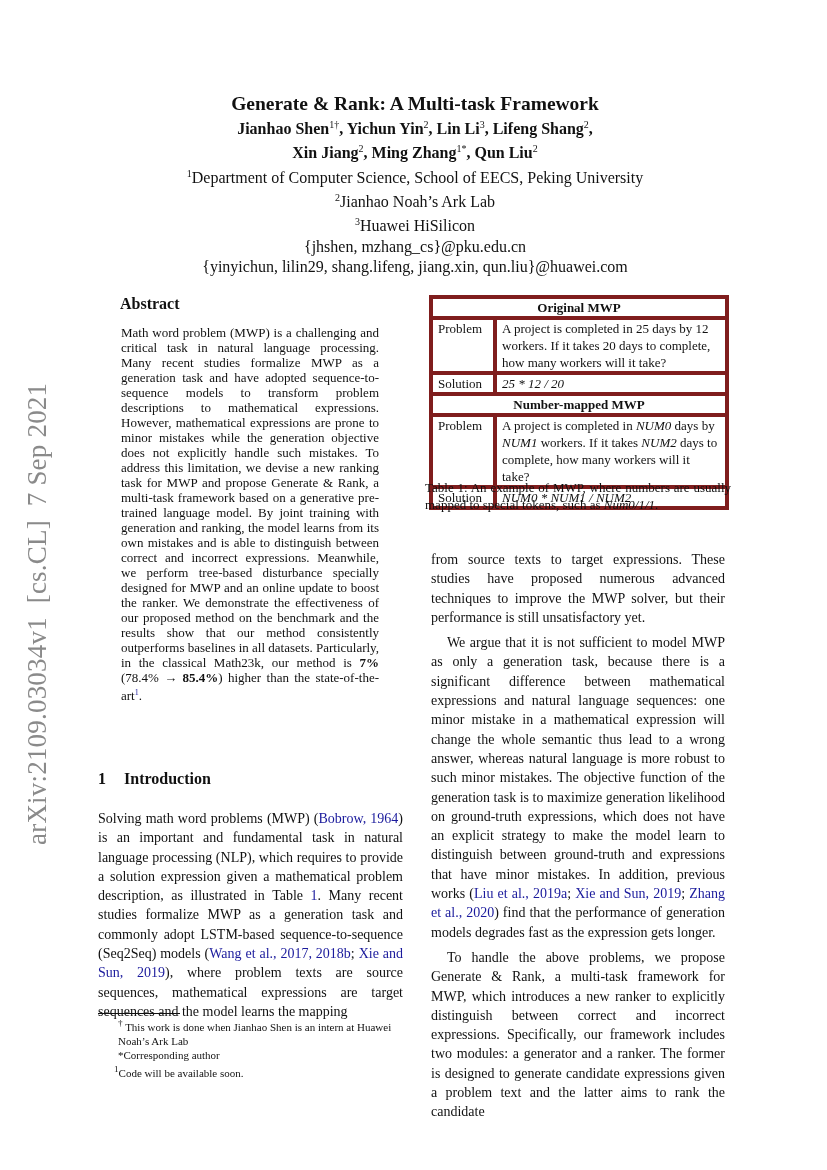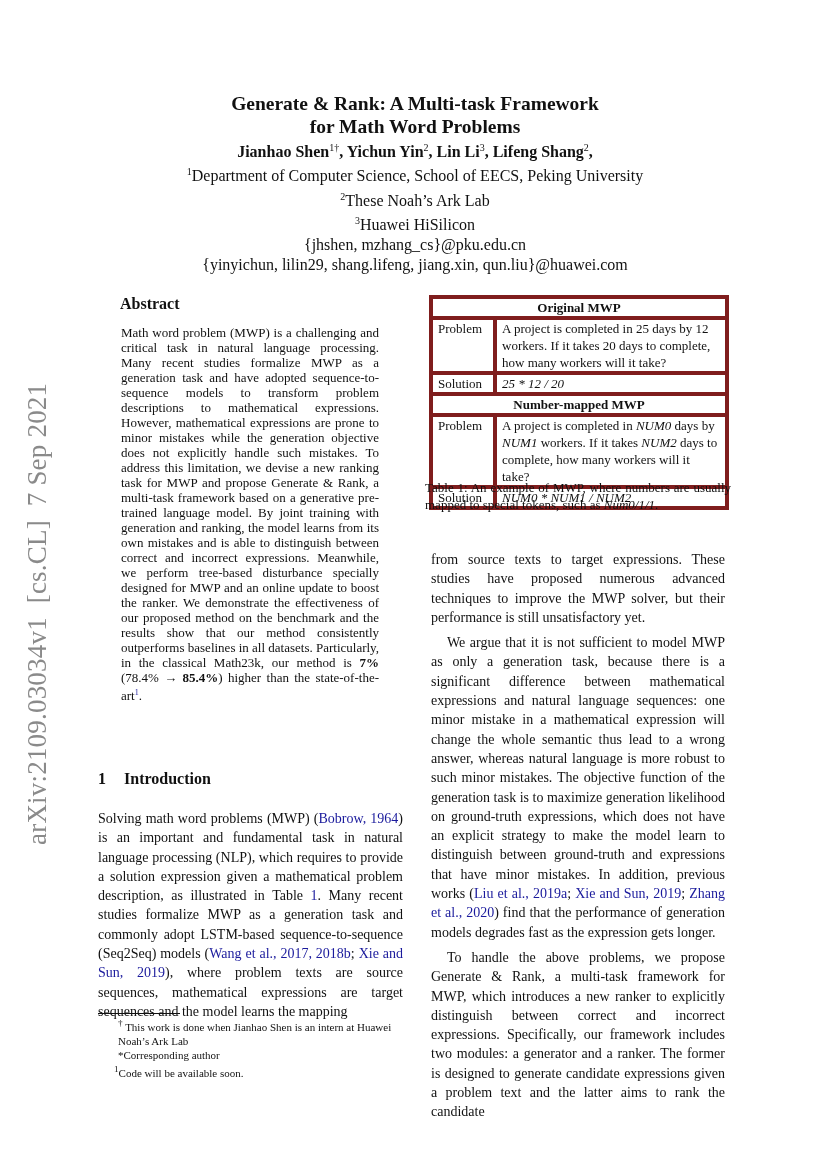--- a/index.html
+++ b/index.html
@@ -40,32 +40,36 @@
   .right-text p.indent { text-indent: 16px; margin-top: 2px; }
 </style>
 </head>
 <body>
 
 <div class="arxiv-stamp">arXiv:2109.03034v1  [cs.CL]  7 Sep 2021</div>
 
 <div class="header">
   <div class="title">
     <div>Generate &amp; Rank: A Multi-task Framework</div>
-    <div>for Math Word Problems</div>
   </div>
   <div class="authors">
     <div>
       <span>Jianhao Shen</span><sup>1†</sup>,
       <span>Yichun Yin</span><sup>2</sup>,
       <span>Lin Li</span><sup>3</sup>,
       <span>Lifeng Shang</span><sup>2</sup>,
     </div>
+    <div>
+      <span>Xin Jiang</span><sup>2</sup>,
+      <span>Ming Zhang</span><sup>1*</sup>,
+      <span>Qun Liu</span><sup>2</sup>
+    </div>
   </div>
   <div class="affil"><sup>1</sup><span>Department of Computer Science, School of EECS, Peking University</span></div>
-  <div class="affil"><sup>2</sup><span>These Noah’s Ark Lab</span></div>
+  <div class="affil"><sup>2</sup><span>Jianhao Noah’s Ark Lab</span></div>
   <div class="affil"><sup>3</sup><span>Huawei HiSilicon</span></div>
   <div class="affil">{jhshen, mzhang_cs}@pku.edu.cn</div>
   <div class="affil">{yinyichun, lilin29, shang.lifeng, jiang.xin, qun.liu}@huawei.com</div>
 </div>
 
 <div class="abstract-head">Abstract</div>
 <div class="abstract"><span>Math word problem (MWP) is a challenging and critical task in natural language processing. Many recent studies formalize MWP as a generation task and have adopted sequence-to-sequence models to transform problem descriptions to mathematical expressions. However, mathematical expressions are prone to minor mistakes while the generation objective does not explicitly handle such mistakes. To address this limitation, we devise a new ranking task for MWP and propose Generate &amp; Rank, a multi-task framework based on a generative pre-trained language model. By joint training with generation and ranking, the model learns from its own mistakes and is able to distinguish between correct and incorrect expressions. Meanwhile, we perform tree-based disturbance specially designed for MWP and an online update to boost the ranker. We demonstrate the effectiveness of our proposed method on the benchmark and the results show that our method consistently outperforms baselines in all datasets. Particularly, in the classical Math23k, our method is </span><b>7%</b><span> (78.4% → </span><b>85.4%</b><span>) higher than the state-of-the-art</span><sup class="fn link">1</sup><span>.</span></div>
 
 <div class="section-head"><span class="num">1</span><span>Introduction</span></div>
 

